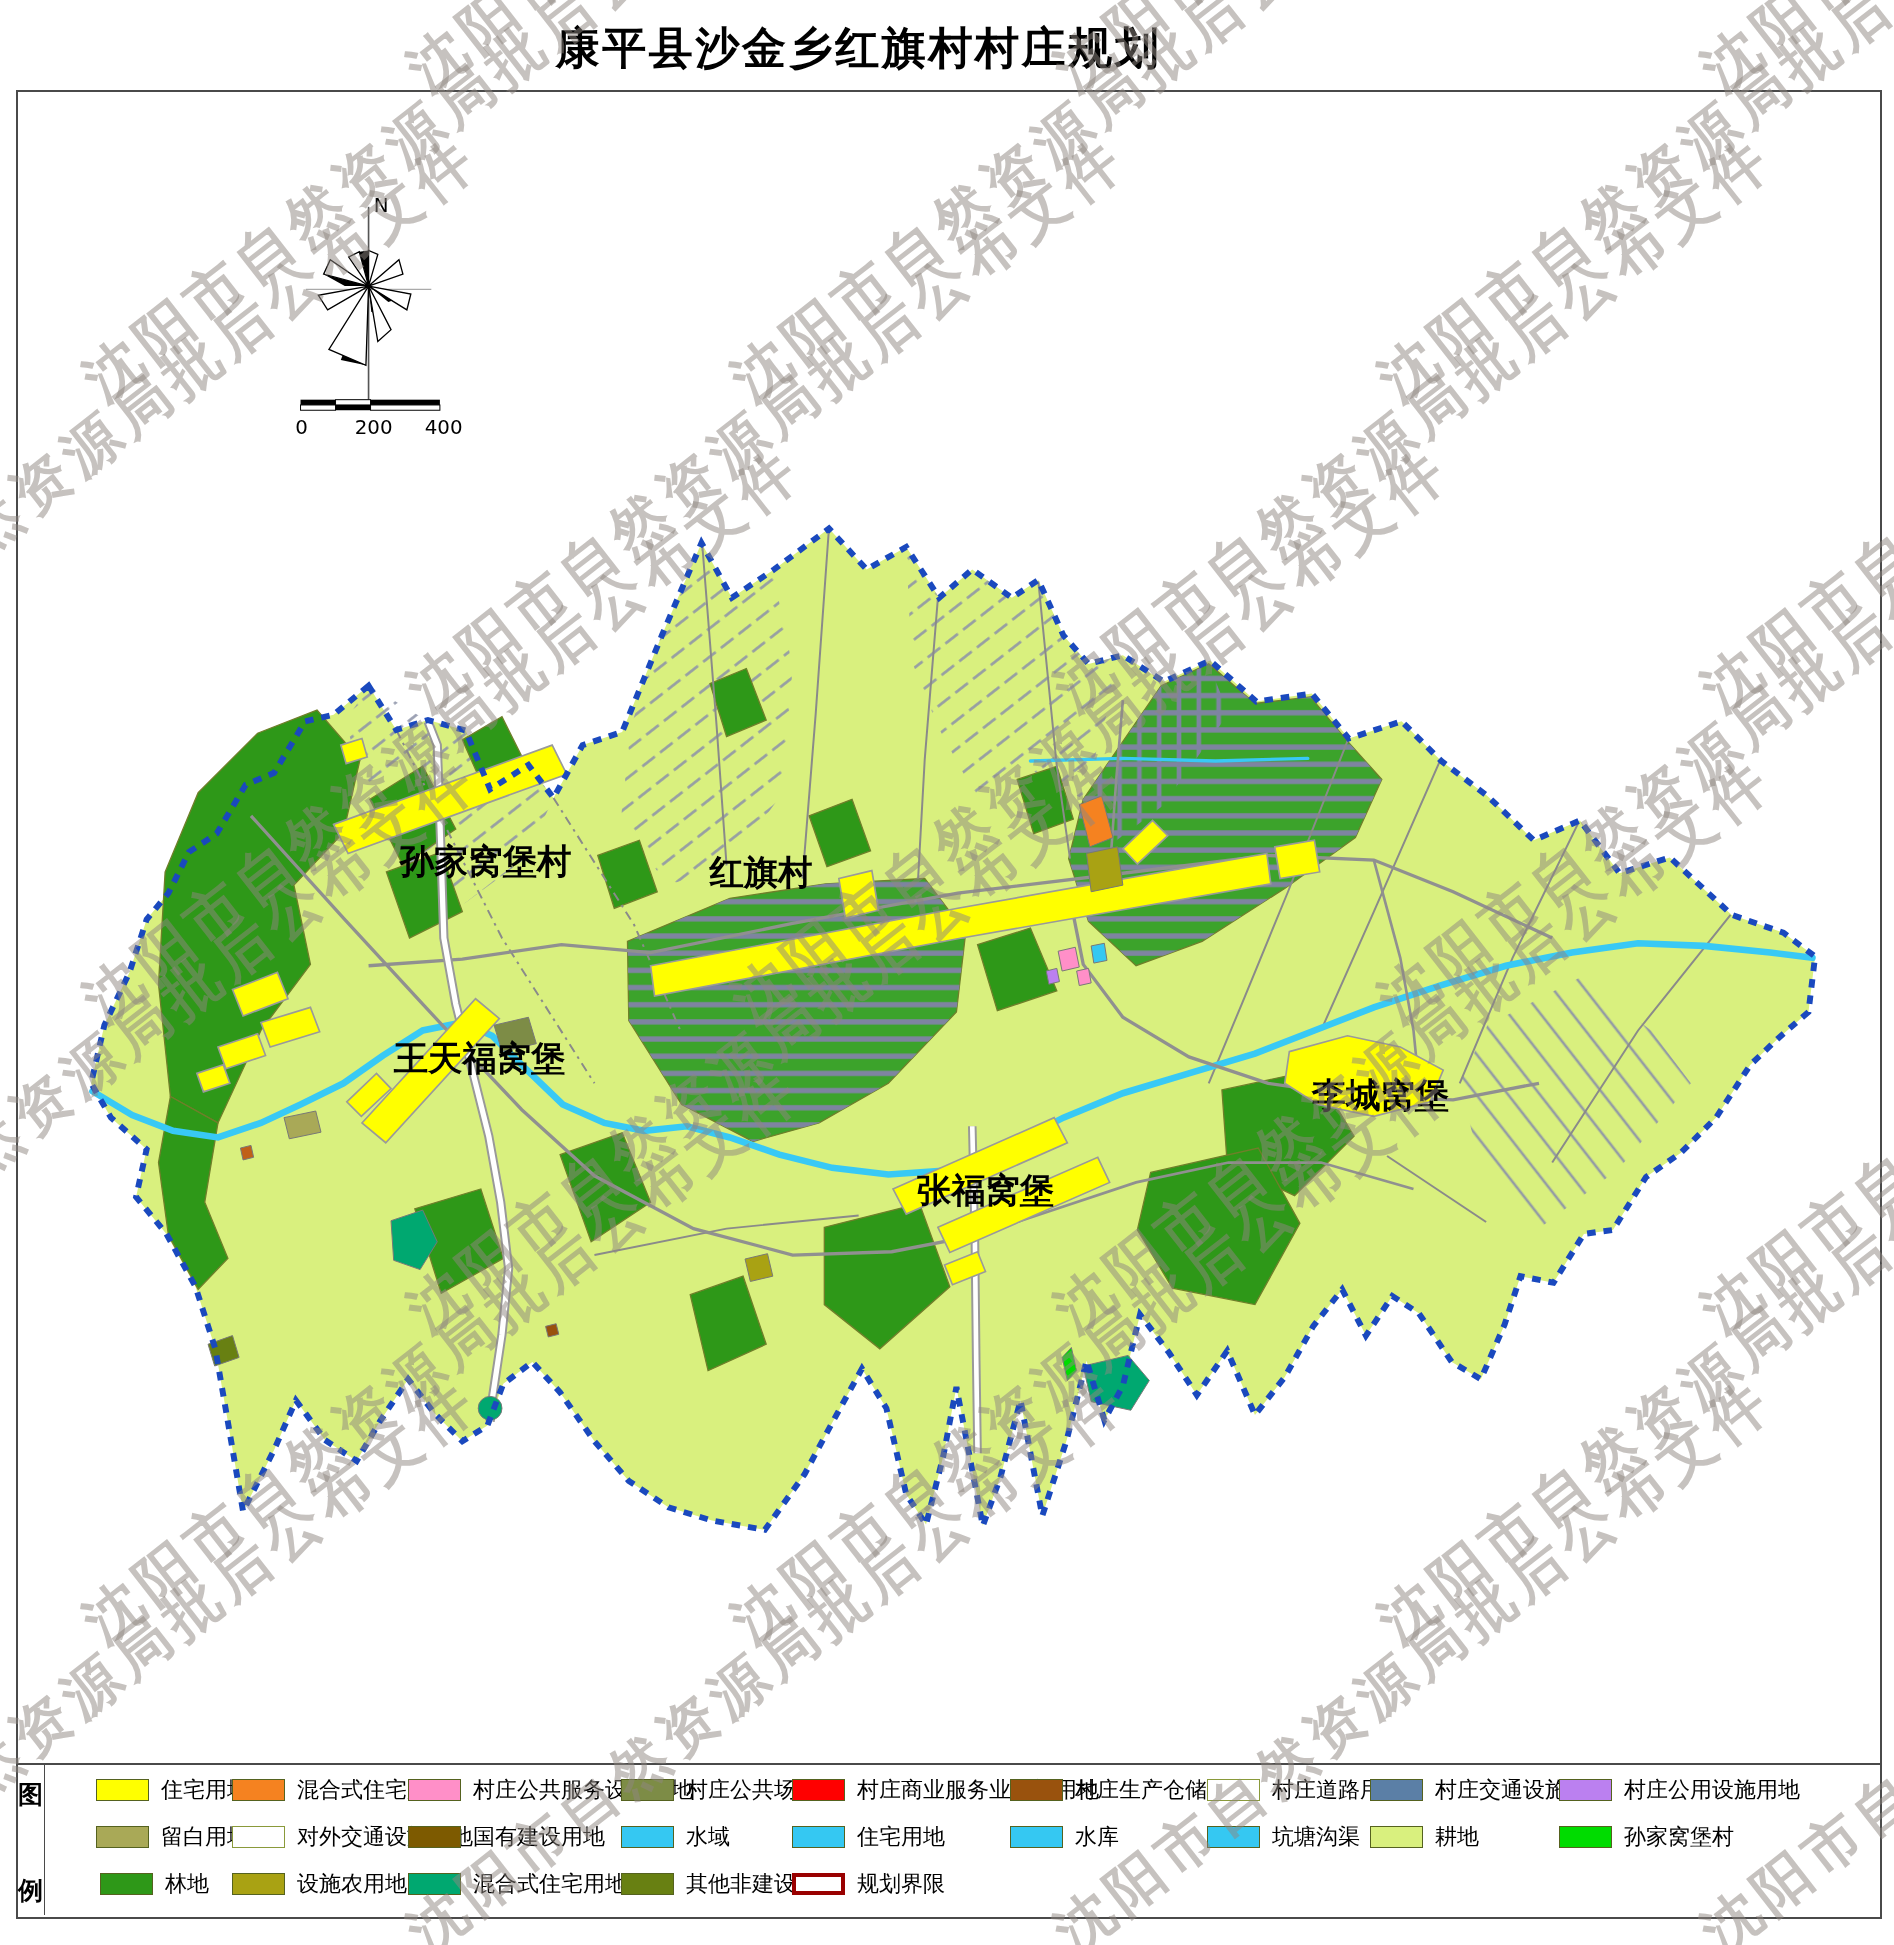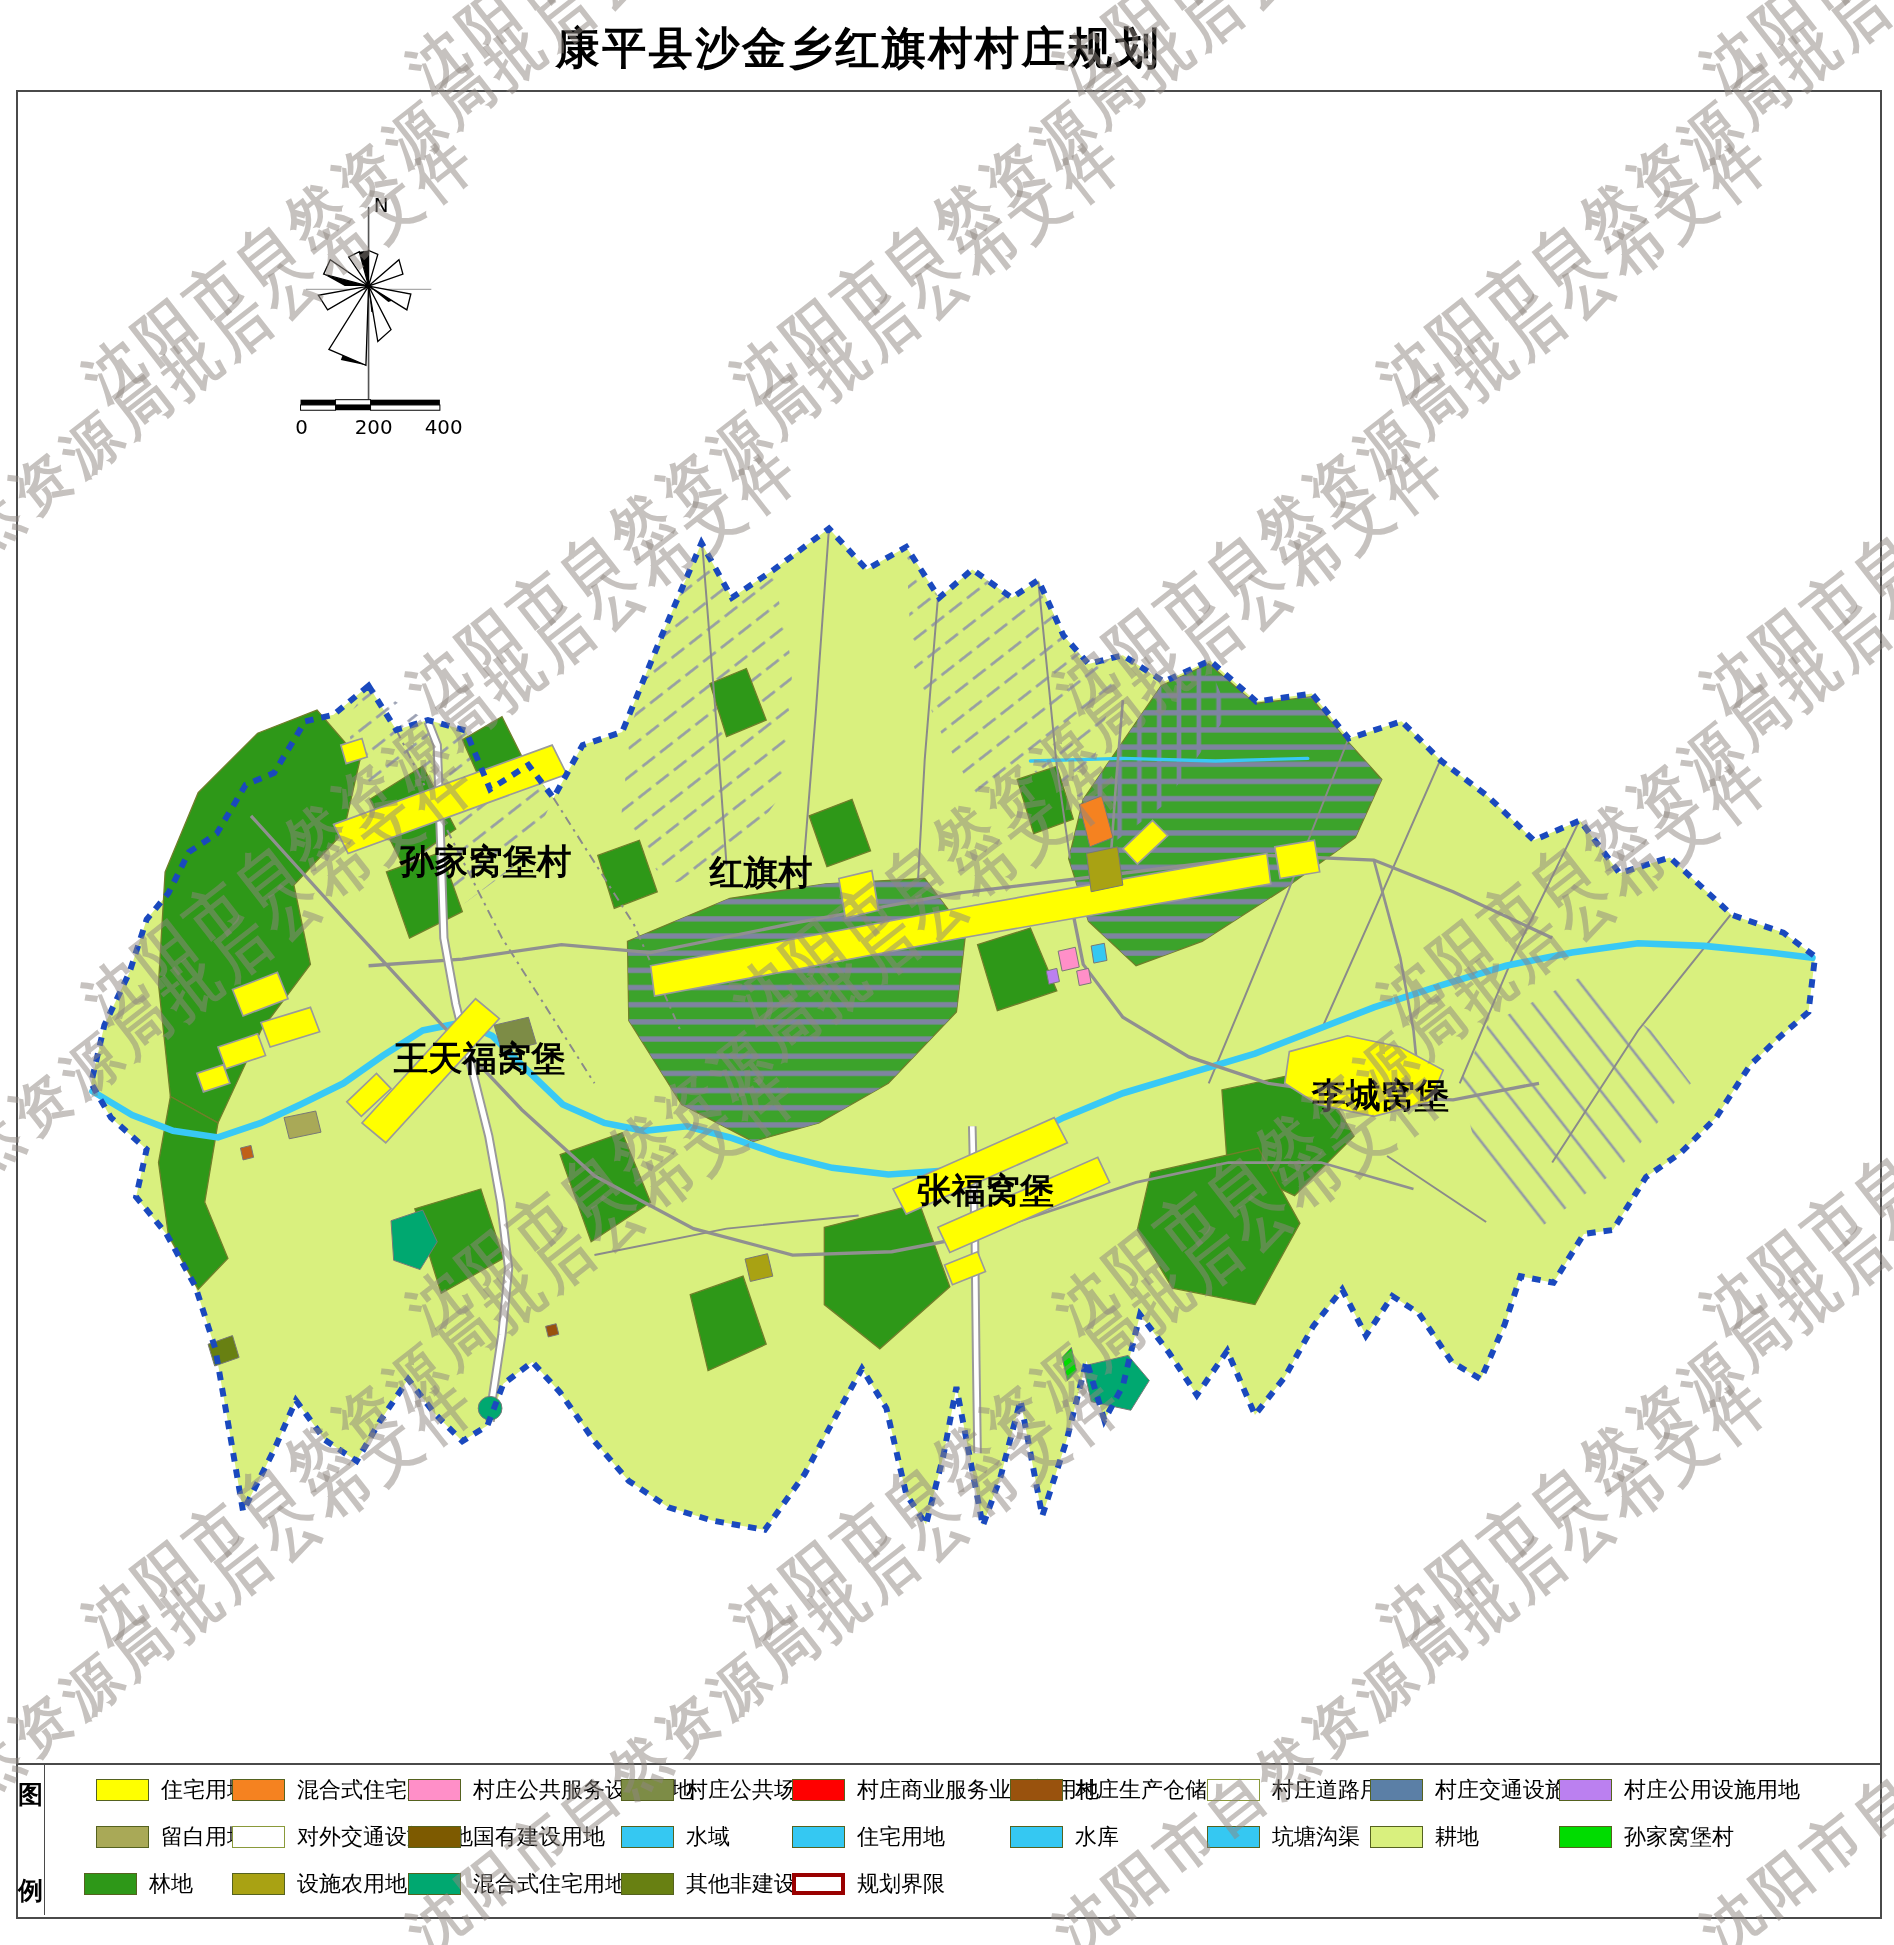--- a/index.html
+++ b/index.html
@@ -111,21 +111,21 @@
         <div class="legend-label">坑塘沟渠</div>
       </div>
       <div class="legend-item" style="left: 1370px; top: 1822px;">
         <div class="legend-swatch" style="background: rgb(217, 240, 126);"></div>
         <div class="legend-label">耕地</div>
       </div>
       <div class="legend-item" style="left: 1559px; top: 1822px;">
         <div class="legend-swatch" style="background: rgb(0, 220, 0);"></div>
         <div class="legend-label">孙家窝堡村</div>
       </div>
-      <div class="legend-item" style="left: 84px; top: 1869px; text-align: center;">
+      <div class="legend-item" style="left: 100px; top: 1869px; text-align: center;">
         <div class="legend-swatch" style="background: rgb(46, 152, 24);"></div>
         <div class="legend-label">林地</div>
       </div>
       <div class="legend-item" style="left: 232px; top: 1869px; align-items: center;">
         <div class="legend-swatch" style="background: rgb(169, 162, 19);"></div>
         <div class="legend-label">设施农用地</div>
       </div>
       <div class="legend-item" style="left: 408px; top: 1869px;">
         <div class="legend-swatch" style="background: rgb(0, 168, 112);"></div>
         <div class="legend-label">混合式住宅用地</div>

